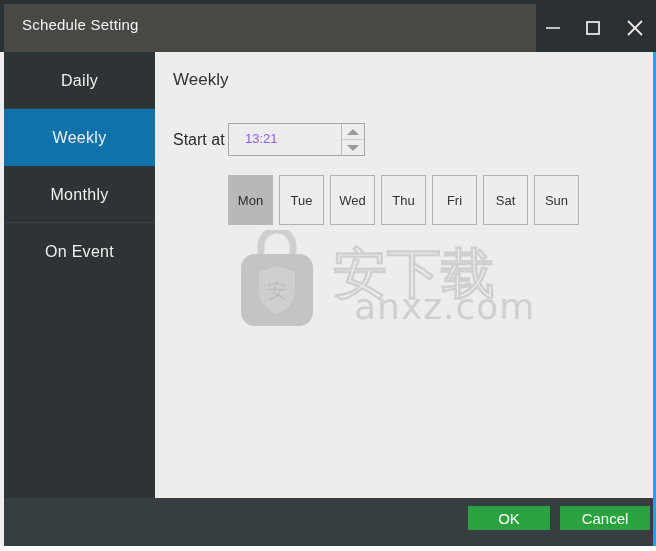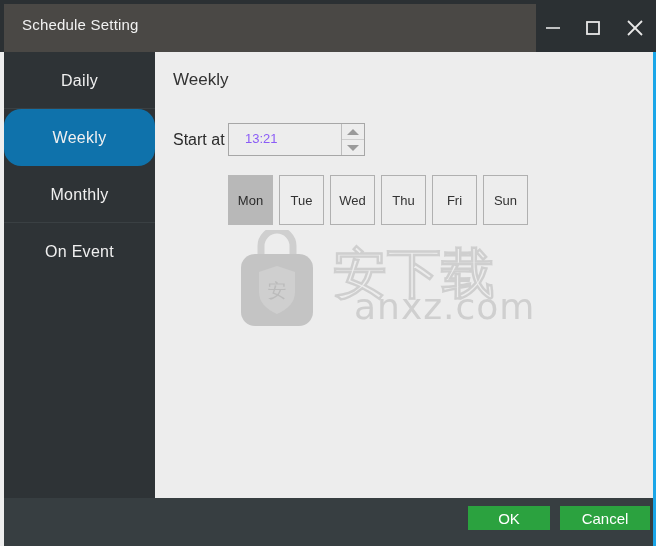--- a/index.html
+++ b/index.html
@@ -76,21 +76,20 @@
     background: #2e3336;
   }
   .side-item {
     position: relative;
     height: 57px;
     line-height: 57px;
     text-align: center;
     color: #f0f0f0;
     font-size: 16px;
     letter-spacing: 0.3px;
-    border-radius: 17px;
   }
   .side-item.sep::after {
     content: "";
     position: absolute;
     left: 0; right: 0; bottom: 0;
     height: 1px;
     background: #3a4043;
   }
   .side-item.active {
     background: #0f72ab;
@@ -305,20 +304,23 @@
       <div class="day">
         <span>Wed</span>
       </div>
       <div class="day">
         <span>Thu</span>
       </div>
       <div class="day">
         <span>Fri</span>
       </div>
       <div class="day">
+        <span>Sat</span>
+      </div>
+      <div class="day">
         <span>Sun</span>
       </div>
     </div>
 
     <div id="watermark">
       <svg width="288" height="100" viewBox="0 0 288 100">
 
         <path d="M28 26 L28 16 a16 16 0 0 1 32 0 L60 26" fill="none" stroke="#cfcfcf" stroke-width="7"></path>
 
         <rect x="8" y="24" width="72" height="72" rx="14" fill="#c4c4c4"></rect>

